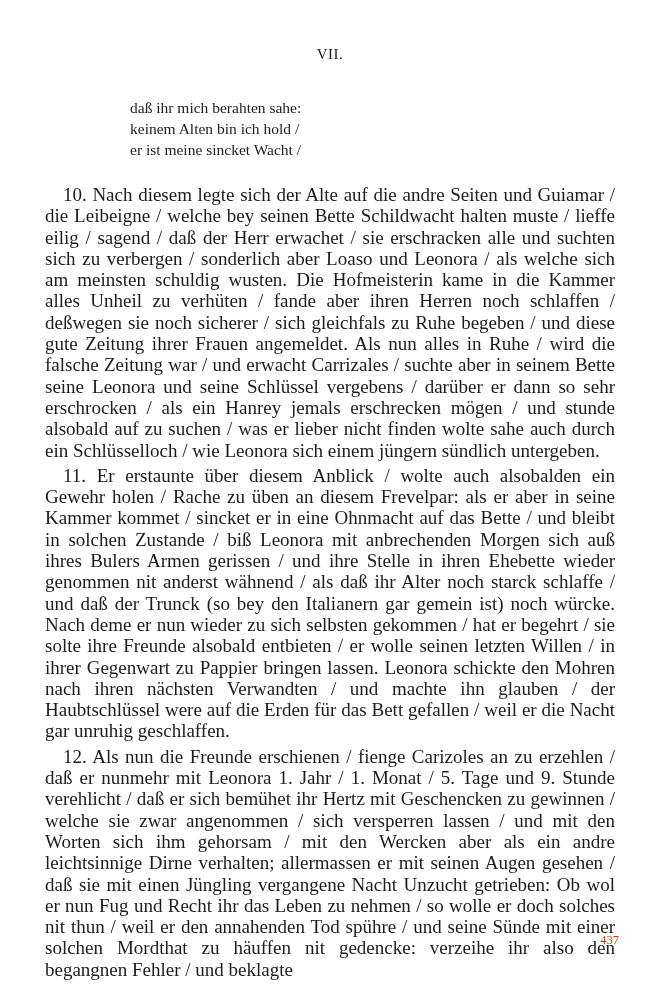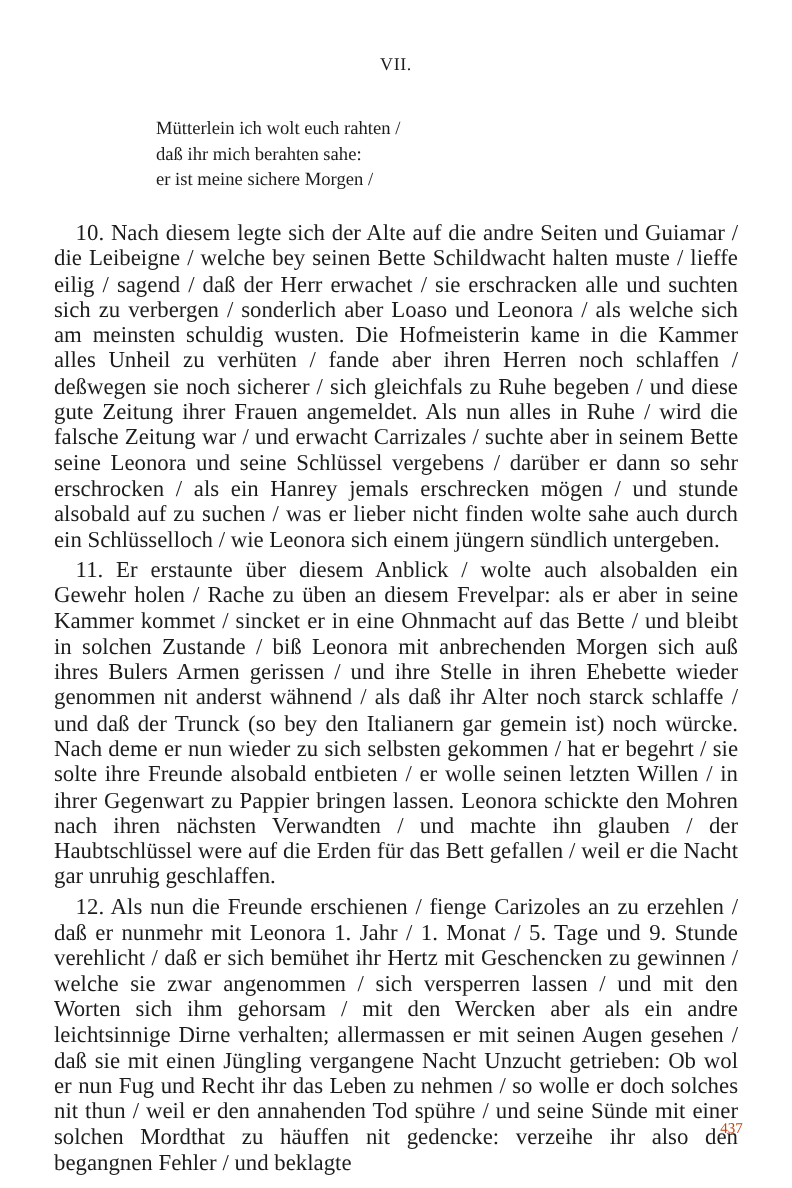--- a/index.html
+++ b/index.html
@@ -52,23 +52,23 @@
 </style>
 </head>
 <body>
 
 <div class="page">
   <div class="content">
 
     <div class="chapter-heading">VII.</div>
 
     <div class="poem">
-      <div class="poem-line">Mütterlein ich wolt euch rahten /</div>
       <div class="poem-line">daß ihr mich berahten sahe:</div>
-      <div class="poem-line">er ist meine sichere Morgen /</div>
+      <div class="poem-line">keinem Alten bin ich hold /</div>
+      <div class="poem-line">er ist meine sincket Wacht /</div>
     </div>
 
     <div class="paragraphs">
       <p>10. Nach diesem legte sich der Alte auf die andre Seiten und Guiamar / die Leibeigne / welche bey seinen Bette Schildwacht halten muste / lieffe eilig / sagend / daß der Herr erwachet / sie erschracken alle und suchten sich zu verbergen / sonderlich aber Loaso und Leonora / als welche sich am meinsten schuldig wusten. Die Hofmeisterin kame in die Kammer alles Unheil zu verhüten / fande aber ihren Herren noch schlaffen / deßwegen sie noch sicherer / sich gleichfals zu Ruhe begeben / und diese gute Zeitung ihrer Frauen angemeldet. Als nun alles in Ruhe / wird die falsche Zeitung war / und erwacht Carrizales / suchte aber in seinem Bette seine Leonora und seine Schlüssel vergebens / darüber er dann so sehr erschrocken / als ein Hanrey jemals erschrecken mögen / und stunde alsobald auf zu suchen / was er lieber nicht finden wolte sahe auch durch ein Schlüsselloch / wie Leonora sich einem jüngern sündlich untergeben.</p>
       <p>11. Er erstaunte über diesem Anblick / wolte auch alsobalden ein Gewehr holen / Rache zu üben an diesem Frevelpar: als er aber in seine Kammer kommet / sincket er in eine Ohnmacht auf das Bette / und bleibt in solchen Zustande / biß Leonora mit anbrechenden Morgen sich auß ihres Bulers Armen gerissen / und ihre Stelle in ihren Ehebette wieder genommen nit anderst wähnend / als daß ihr Alter noch starck schlaffe / und daß der Trunck (so bey den Italianern gar gemein ist) noch würcke. Nach deme er nun wieder zu sich selbsten gekommen / hat er begehrt / sie solte ihre Freunde alsobald entbieten / er wolle seinen letzten Willen / in ihrer Gegenwart zu Pappier bringen lassen. Leonora schickte den Mohren nach ihren nächsten Verwandten / und machte ihn glauben / der Haubtschlüssel were auf die Erden für das Bett gefallen / weil er die Nacht gar unruhig geschlaffen.</p>
       <p>12. Als nun die Freunde erschienen / fienge Carizoles an zu erzehlen / daß er nunmehr mit Leonora 1. Jahr / 1. Monat / 5. Tage und 9. Stunde verehlicht / daß er sich bemühet ihr Hertz mit Geschencken zu gewinnen / welche sie zwar angenommen / sich versperren lassen / und mit den Worten sich ihm gehorsam / mit den Wercken aber als ein andre leichtsinnige Dirne verhalten; allermassen er mit seinen Augen gesehen / daß sie mit einen Jüngling vergangene Nacht Unzucht getrieben: Ob wol er nun Fug und Recht ihr das Leben zu nehmen / so wolle er doch solches nit thun / weil er den annahenden Tod spühre / und seine Sünde mit einer solchen Mordthat zu häuffen nit gedencke: verzeihe ihr also den begangnen Fehler / und beklagte</p>
     </div>
 
   </div>
 

